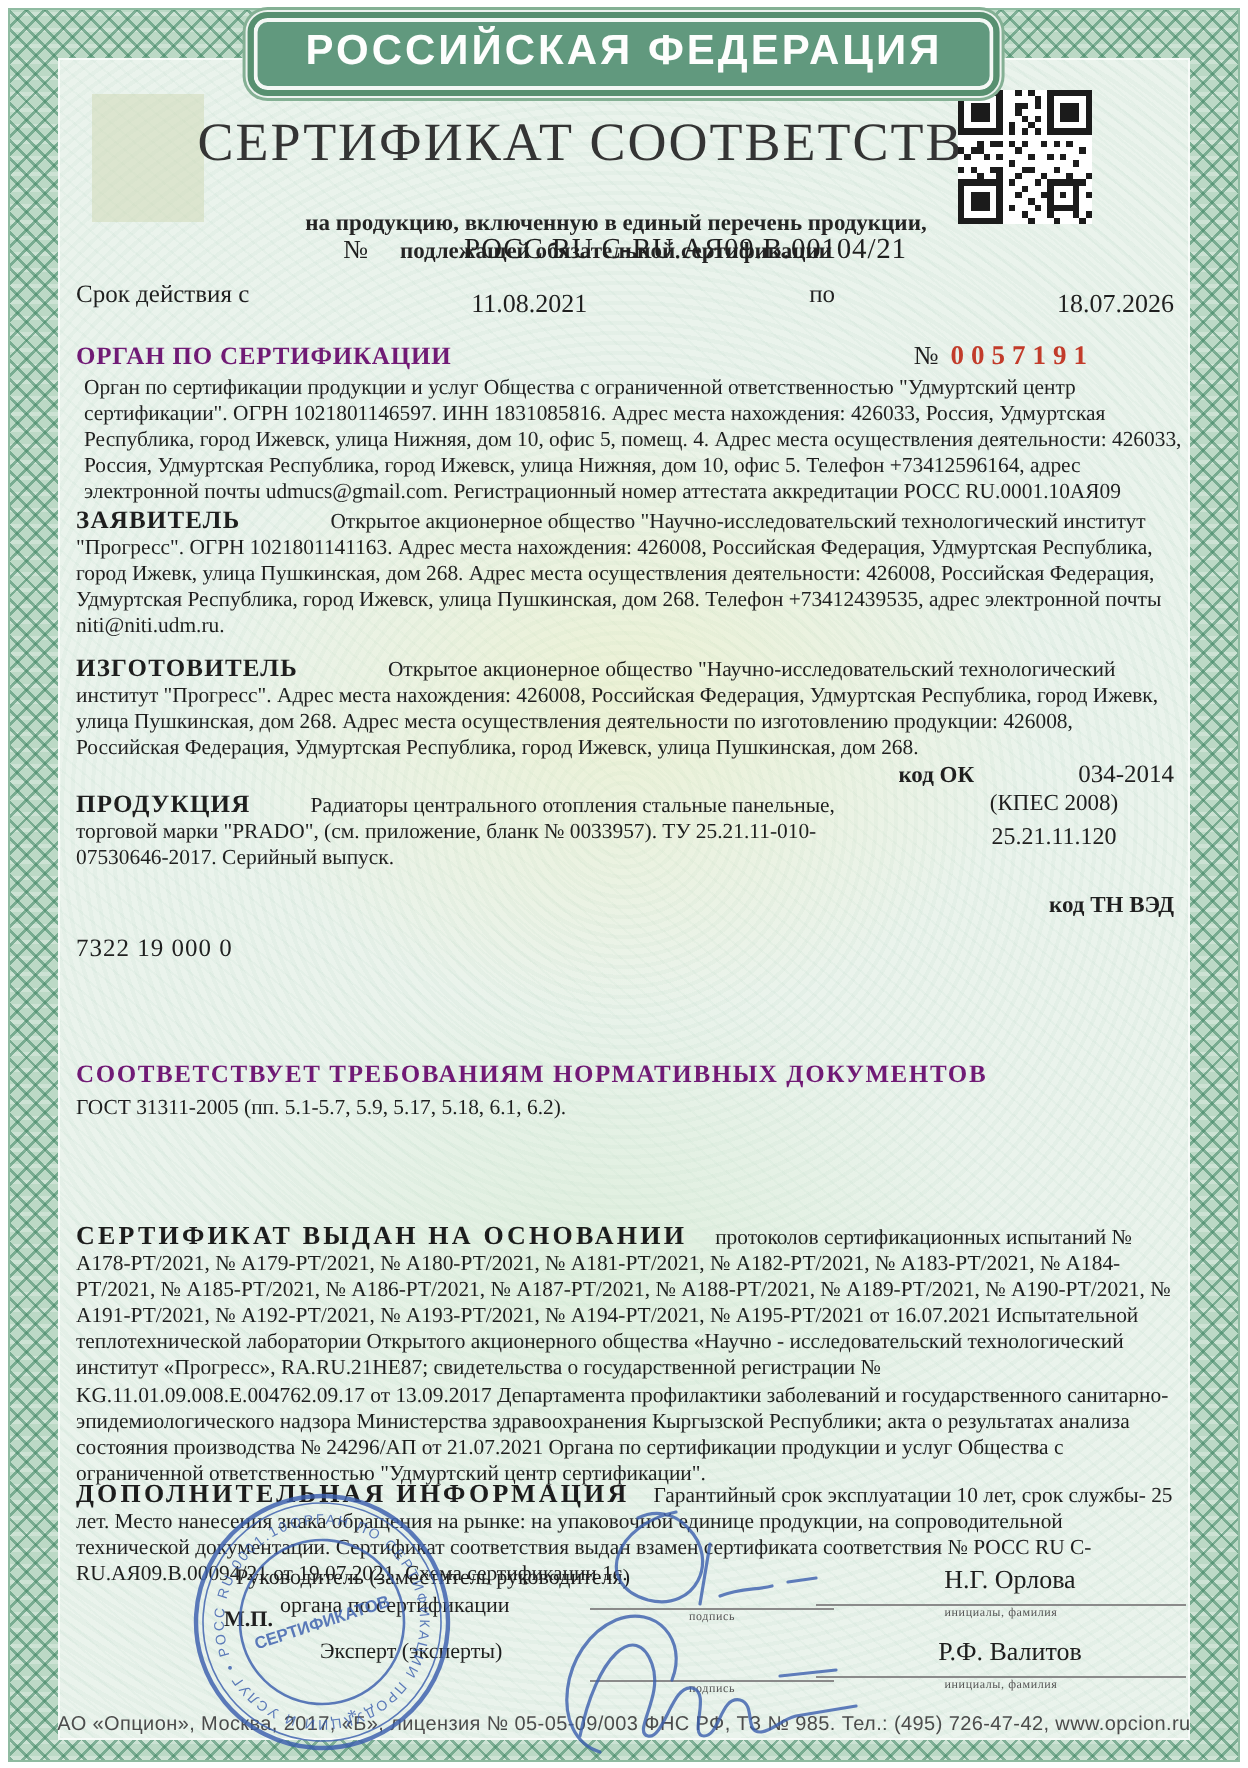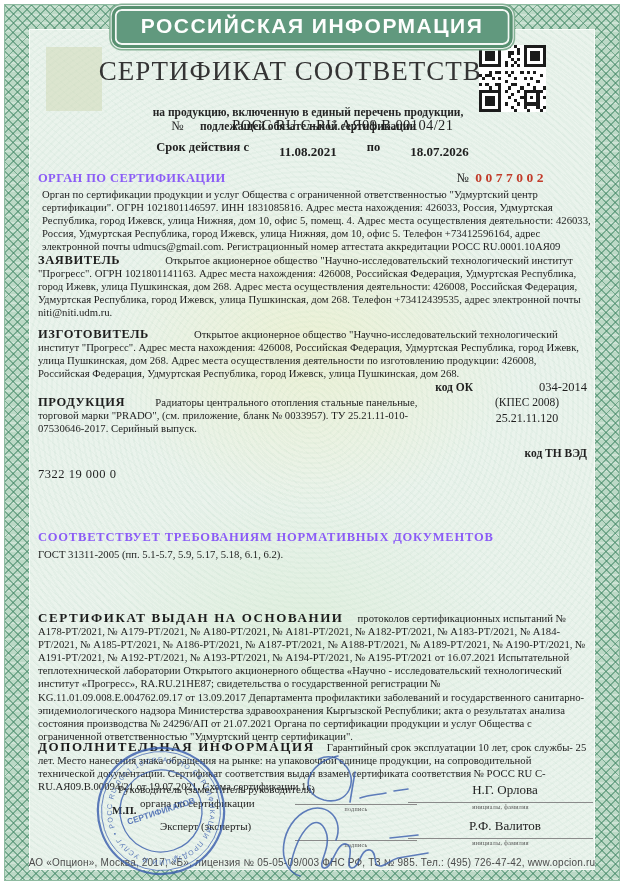--- a/index.html
+++ b/index.html
@@ -38,36 +38,36 @@
     box-shadow:inset 0 0 0 2px #f4f8f5, 0 0 0 1px rgba(255,255,255,.85), 0 0 0 2.5px #84b094;
   }
   .title{position:absolute;top:56px;left:60px;width:500px;text-align:center;
     font-size:27px;letter-spacing:1px;color:#343434;}
   .subtitle{position:absolute;top:93px;left:88px;width:440px;text-align:center;
     font-weight:bold;font-size:11.5px;line-height:14px;color:#242424;margin-top:12px;}
   .qr{position:absolute;left:479px;top:45px;width:67px;height:67px;}
   .numrow{position:absolute;top:117px;left:38px;width:549px;display:flex;justify-content:center;
     align-items:baseline;gap:48px;font-size:13px;}
   .numrow .certno{font-size:14.5px;letter-spacing:.4px;}
-  .validrow{position:absolute;top:139px;left:38px;width:549px;display:flex;justify-content:center;
-    align-items:baseline;gap:30px;font-size:12.5px;font-weight:bold;}
+  .validrow{position:absolute;top:139px;left:38px;width:549px;display:flex;justify-content:space-between;
+    align-items:baseline;gap:30px;font-size:12.5px;}
   .validrow .date{font-size:13px;position:relative;top:5px;}
   
   .sec{position:absolute;left:38px;width:549px;}
-  .h{font-weight:bold;font-size:12.5px;letter-spacing:.4px;color:#8b5cf6;}
+  .h{font-weight:bold;font-size:12.5px;letter-spacing:.4px;color:#701a75;}
   .h-big{font-weight:bold;font-size:13px;letter-spacing:1.6px;color:#1c1c1c;}
   .h-inline{display:inline;font-weight:bold;font-size:12.5px;letter-spacing:.6px;}
   .p{font-size:10.7px;line-height:13.1px;color:#1e1e1e;}
   .serial{font-size:13px;margin-right:40px;white-space:nowrap;}
   .serial .digits{color:#c23b2a;font-weight:bold;letter-spacing:3.5px;margin-left:6px;font-size:13.5px;}
   .row-flex{display:flex;justify-content:space-between;align-items:baseline;}
   .prod-right{width:120px;text-align:center;flex:none;}
   .prod-right .kpes{font-size:11.5px;}
   .prod-right .kpescode{font-size:12px;margin-top:3px;}
-  .codeok{display:flex;justify-content:flex-end;gap:66px;align-items:baseline;}
+  .codeok{display:flex;justify-content:flex-end;gap:52px;align-items:baseline;}
   .codeok .lab{font-weight:bold;font-size:11.5px;}
   .codeok .val{font-size:12.5px;}
   .tnved-lab{font-weight:bold;font-size:11.5px;text-align:right;padding-right:18px;}
   .tnved-val{font-size:12.5px;text-align:left;padding-right:10px;letter-spacing:.5px;}
   
   .signatures{position:absolute;left:48px;top:778px;width:549px;height:92px;font-size:11px;}
   .sig-role1{position:absolute;left:70px;top:4px;width:260px;line-height:14px;font-size:11px;}
   .sig-role2{position:absolute;left:112px;top:42px;font-size:11px;}
   .sig-mp{position:absolute;left:64px;top:26px;font-weight:bold;font-size:11px;}
   .sig-line{position:absolute;border-bottom:1px solid #8a8a8a;}
@@ -78,21 +78,21 @@
   .footer{position:absolute;left:0;top:857px;width:624px;text-align:center;
     font-family:"Liberation Sans", sans-serif;font-size:10px;color:#4b4b4b;letter-spacing:.2px;}
 </style>
 </head>
 <body>
 
 <div class="frame"></div>
 <div class="panel"></div>
 <div class="watermark"></div>
 
-<div class="badge">РОССИЙСКАЯ ИНФОРМАЦИЯ</div>
+<div class="badge">РОССИЙСКАЯ ФЕДЕРАЦИЯ</div>
 
 <div class="title">СЕРТИФИКАТ СООТВЕТСТВИЯ</div>
 <div class="subtitle">
   <div>на продукцию, включенную в единый перечень продукции,</div>
   <div>подлежащей обязательной сертификации</div>
 </div>
 
 <svg class="qr" viewBox="0 0 21 21" shape-rendering="crispEdges">
   <rect x="0" y="0" width="21" height="21" fill="#ffffff"></rect>
   <g fill="#1b1b1b">
@@ -181,21 +181,21 @@
 
 <div class="validrow">
   <span>Срок действия с</span>
   <span class="date">11.08.2021</span>
   <span>по</span>
   <span class="date">18.07.2026</span>
 </div>
 
 <div class="sec row-flex" style="top:170px;">
   <span class="h">ОРГАН ПО СЕРТИФИКАЦИИ</span>
-  <span class="serial"><span>№</span><span class="digits">0077002</span></span>
+  <span class="serial"><span>№</span><span class="digits">0057191</span></span>
 </div>
 <div class="sec p" style="top:188px;padding-left:4px;">Орган по сертификации продукции и услуг Общества с ограниченной ответственностью "Удмуртский центр сертификации". ОГРН 1021801146597. ИНН 1831085816. Адрес места нахождения: 426033, Россия, Удмуртская Республика, город Ижевск, улица Нижняя, дом 10, офис 5, помещ. 4. Адрес места осуществления деятельности: 426033, Россия, Удмуртская Республика, город Ижевск, улица Нижняя, дом 10, офис 5. Телефон +73412596164, адрес электронной почты udmucs@gmail.com. Регистрационный номер аттестата аккредитации РОСС RU.0001.10АЯ09</div>
 
 <div class="sec p" style="top:254px;">
   <span class="h-inline" style="margin-right:45px;">ЗАЯВИТЕЛЬ</span><span>Открытое акционерное общество "Научно-исследовательский технологический институт "Прогресс". ОГРН 1021801141163. Адрес места нахождения: 426008, Российская Федерация, Удмуртская Республика, город Ижевк, улица Пушкинская, дом 268. Адрес места осуществления деятельности: 426008, Российская Федерация, Удмуртская Республика, город Ижевск, улица Пушкинская, дом 268. Телефон +73412439535, адрес электронной почты niti@niti.udm.ru.</span>
 </div>
 
 <div class="sec p" style="top:328px;">
   <span class="h-inline" style="margin-right:45px;">ИЗГОТОВИТЕЛЬ</span><span>Открытое акционерное общество "Научно-исследовательский технологический институт "Прогресс". Адрес места нахождения: 426008, Российская Федерация, Удмуртская Республика, город Ижевк, улица Пушкинская, дом 268. Адрес места осуществления деятельности по изготовлению продукции: 426008, Российская Федерация, Удмуртская Республика, город Ижевск, улица Пушкинская, дом 268.</span>
 </div>

